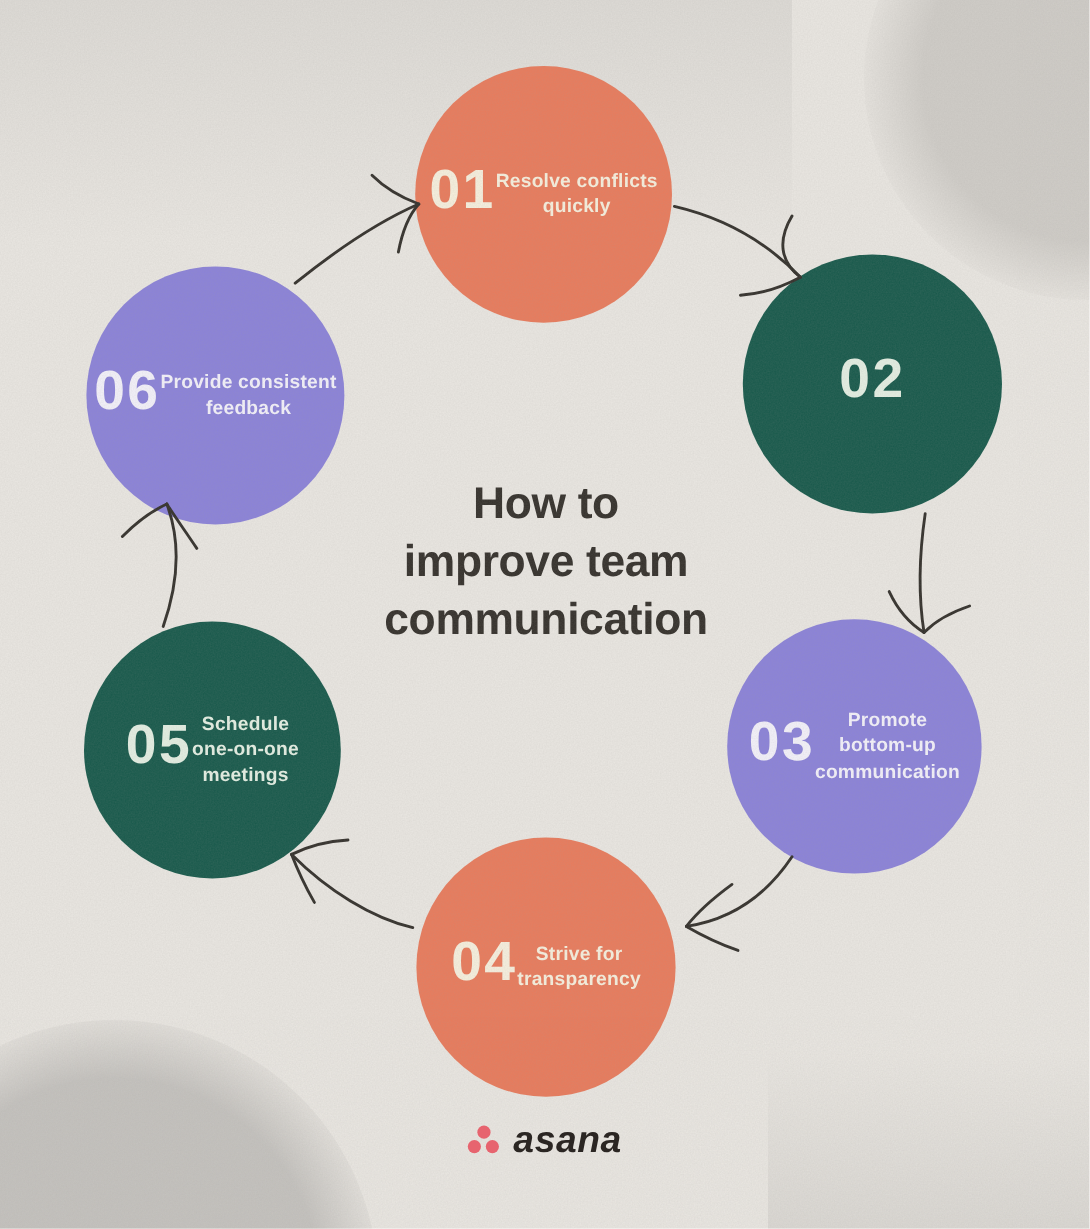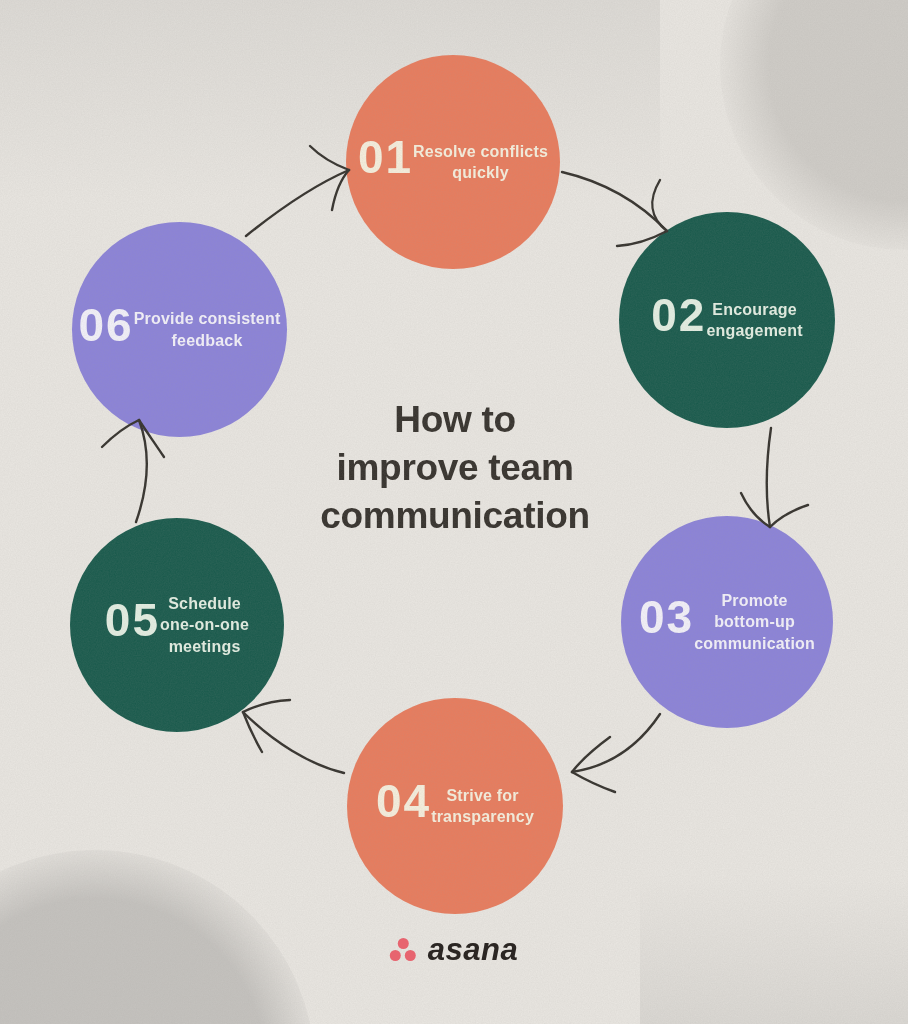--- a/index.html
+++ b/index.html
@@ -21,21 +21,21 @@
   
   .circle{
     position:absolute;border-radius:50%;
     display:flex;flex-direction:row;align-items:center;justify-content:center;
     text-align:center;
   }
   .circle .num{font-size:46px;font-weight:bold;letter-spacing:2px;line-height:1;margin-bottom:10px;}
   .circle .lbl{font-size:16px;font-weight:bold;line-height:1.32;white-space:pre-line;letter-spacing:.2px;}
   .c1{left:346px;top:55px;width:214px;height:214px;}
   .c2{left:619px;top:212px;width:216px;height:216px;}
-  .c3{left:621px;top:516px;width:212px;height:212px;}
+  .c3{left:606px;top:516px;width:212px;height:212px;}
   .c4{left:347px;top:698px;width:216px;height:216px;}
   .c5{left:70px;top:518px;width:214px;height:214px;align-items:center;}
   .c6{left:72px;top:222px;width:215px;height:215px;}
   
   .title{
     position:absolute;left:250px;top:396px;width:410px;
     text-align:center;font-size:37px;font-weight:bold;line-height:1.3;
     letter-spacing:-.3px;white-space:pre-line;
   }
   
@@ -66,22 +66,20 @@
 communication</div>
 
   <div class="circle c1" style="background: rgb(233, 123, 92); color: rgb(247, 240, 222);">
     <div class="num">01</div>
     <div class="lbl">Resolve conflicts
 quickly</div>
   </div>
 
   <div class="circle c2" style="background: rgb(23, 89, 75); color: rgb(228, 239, 227);">
     <div class="num">02</div>
-    <div class="lbl">Encourage
-engagement</div>
   </div>
 
   <div class="circle c3" style="background: rgb(139, 130, 217); color: rgb(244, 242, 251);">
     <div class="num">03</div>
     <div class="lbl">Promote
 bottom-up
 communication</div>
   </div>
 
   <div class="circle c4" style="background: rgb(233, 123, 92); color: rgb(247, 240, 222);">

